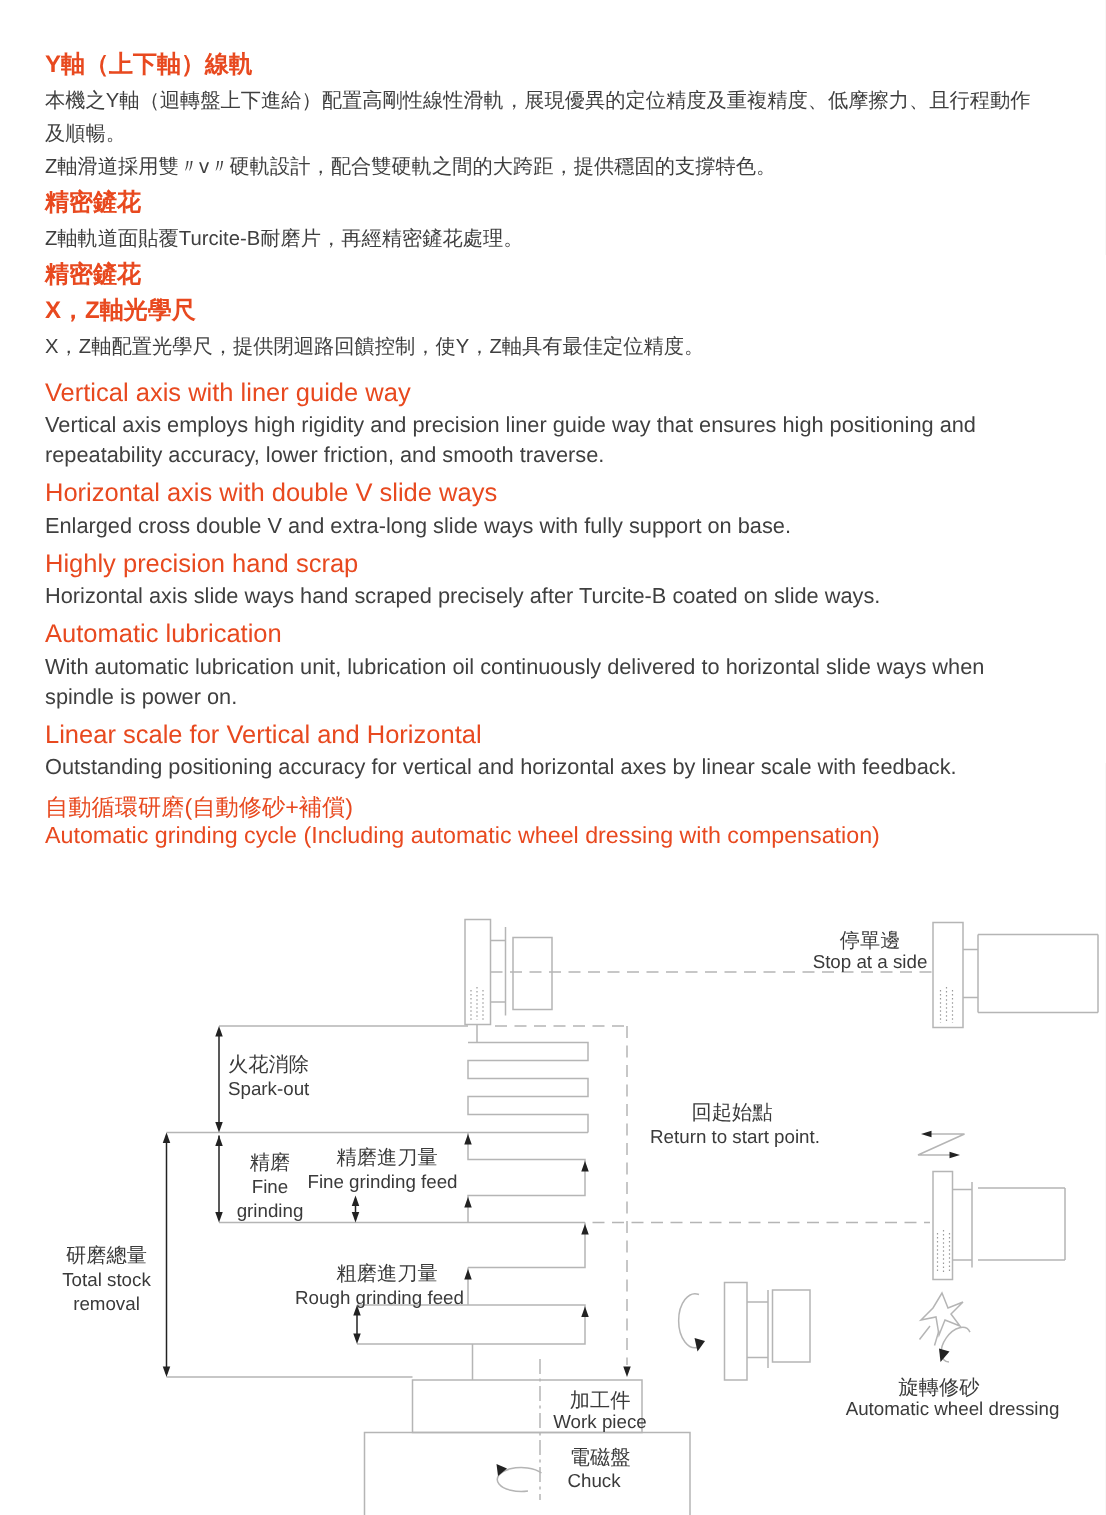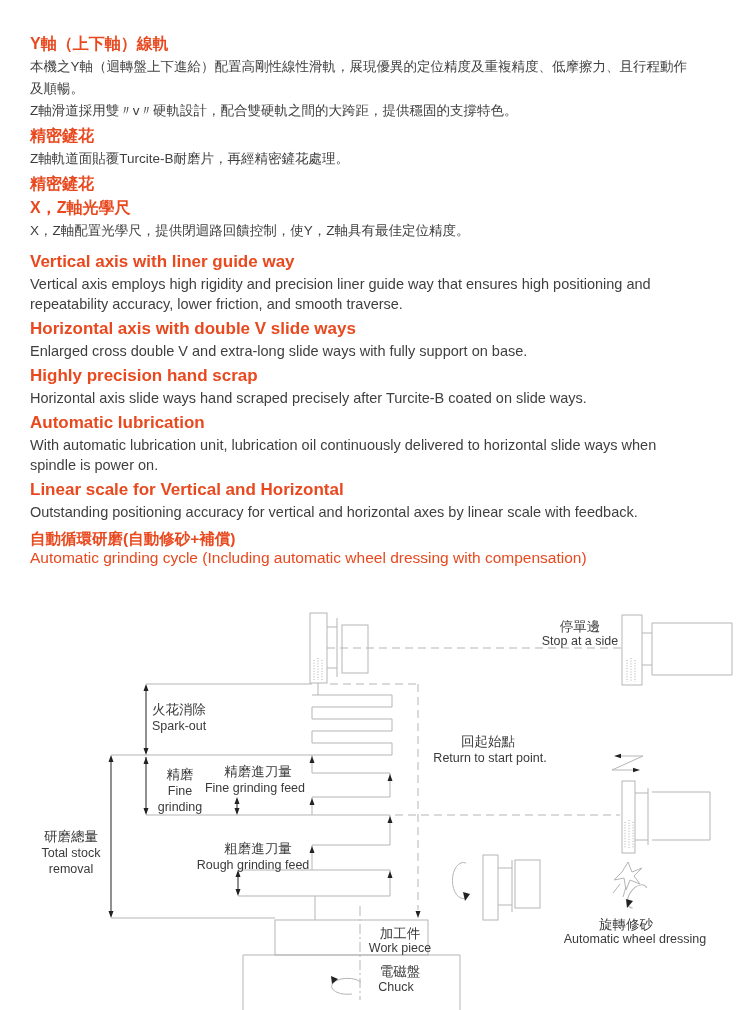--- a/index.html
+++ b/index.html
@@ -2,23 +2,23 @@
 <html><head>
 <meta charset="utf-8">
 <style>
   html,body{margin:0;padding:0;background:#f4f4f2;}
   .page{position:relative;width:737px;height:1010px;background:#ffffff;overflow:hidden;
         font-family:"Liberation Sans", sans-serif;}
   .text-col{position:absolute;left:30px;top:34px;width:658px;}
   .zh-h{font-size:16px;font-weight:bold;line-height:20px;margin:4px 0 2px;color:var(--accent);}
   .zh-h.first{margin-top:0;}
   .zh-b{font-size:13.5px;line-height:22px;margin:0;color:var(--body);}
-  .en-h{font-size:17px;font-weight:bold;line-height:20px;margin:5px 0 2px;color:var(--accent);}
+  .en-h{font-size:17px;font-weight:normal;line-height:20px;margin:5px 0 2px;color:var(--accent);}
   .en-b{font-size:14.5px;line-height:20px;margin:0;color:var(--body);}
-  .cyc-zh{font-size:15.5px;font-weight:bold;line-height:19px;margin:7px 0 0;color:var(--accent);}
+  .cyc-zh{font-size:15.5px;font-weight:normal;line-height:19px;margin:7px 0 0;color:var(--accent);}
   .cyc-en{font-size:15.5px;font-weight:normal;line-height:19px;margin:0;color:var(--accent);}
   .diagram{position:absolute;left:0;top:610px;width:737px;height:400px;}
   svg text{font-family:"Liberation Sans", sans-serif;fill:#3a3a3a;}
 </style>
 </head>
 <body>
 
 <div class="page" style="--accent:#e8491f;--body:#3f3f3f;">
 
   <div class="text-col">

